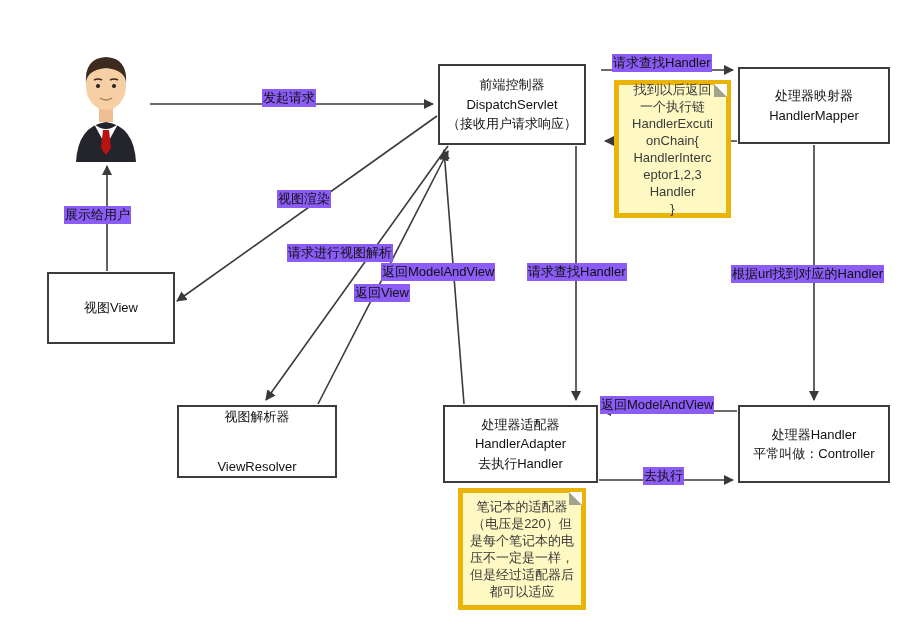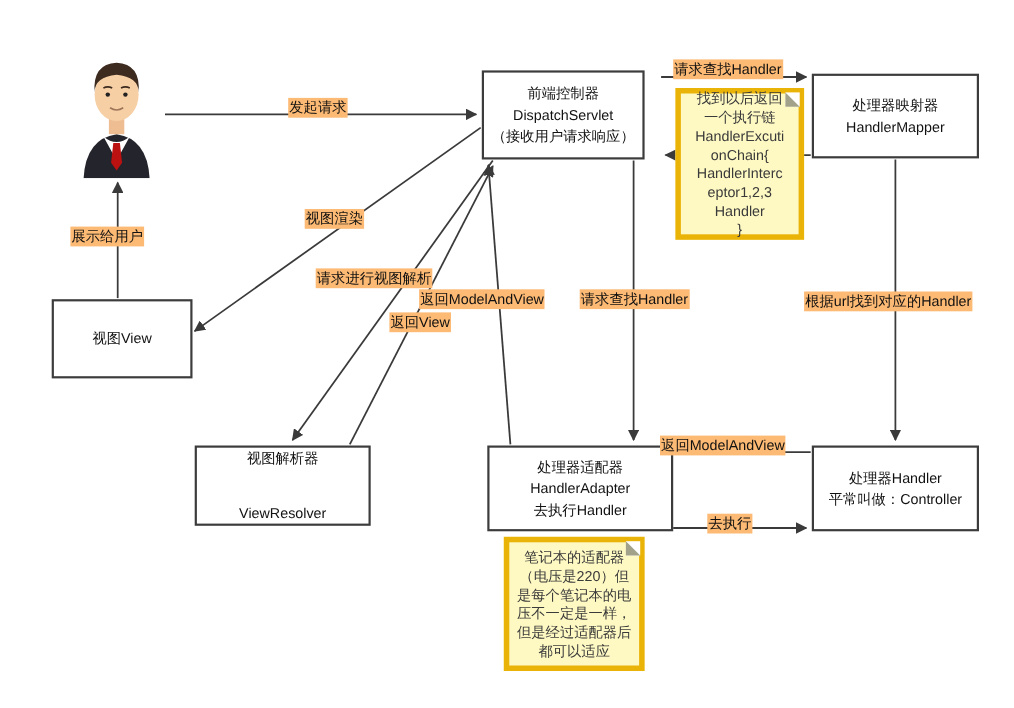--- a/index.html
+++ b/index.html
@@ -22,21 +22,21 @@
     display:flex; align-items:center; justify-content:center;
   }
   .note::after {
     content:""; position:absolute; top:-1px; right:-1px; width:0; height:0;
     border-left:13px solid #a2a28b; border-top:13px solid #ffffff;
   }
   .note-text { white-space:pre-line; line-height:17px; width:100%; padding:4px 2px; }
 
   .edge-label {
     position:absolute; z-index:4; font-size:13px; color:#111111;
-    background:#fdba74; padding:0 1px; white-space:nowrap;
+    background:#8b5cf6; padding:0 1px; white-space:nowrap;
   }
 
   .avatar { position:absolute; z-index:2; }
 </style>
 </head>
 <body>
 
 <div class="stage">
 
   <svg class="connectors" width="922" height="644">
@@ -88,21 +88,21 @@
 
   <div class="box" style="left:47px; top:272px; width:128px; height:72px;">
     <div>视图View</div>
   </div>
 
   <div class="box" style="left:177px; top:405px; width:160px; height:73px;justify-content:space-between;">
     <div>视图解析器</div>
     <div>ViewResolver</div>
   </div>
 
-  <div class="box" style="left:443px; top:405px; width:169px; height:78px;">
+  <div class="box" style="left:443px; top:405px; width:155px; height:78px;">
     <div>处理器适配器</div>
     <div>HandlerAdapter</div>
     <div>去执行Handler</div>
   </div>
 
   <div class="box" style="left:738px; top:405px; width:152px; height:78px;">
     <div>处理器Handler</div>
     <div>平常叫做：Controller</div>
   </div>
 

